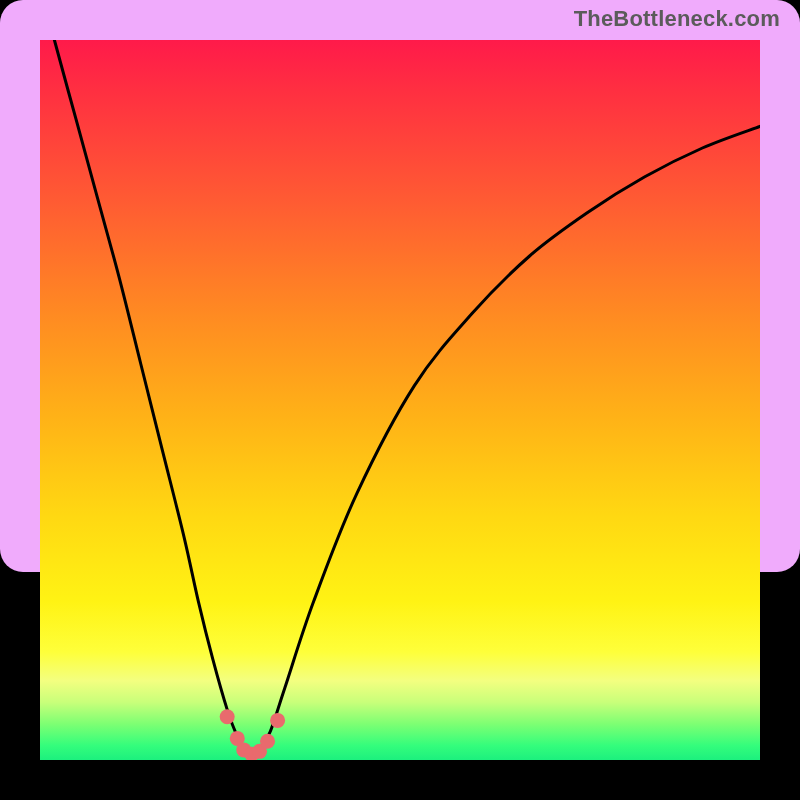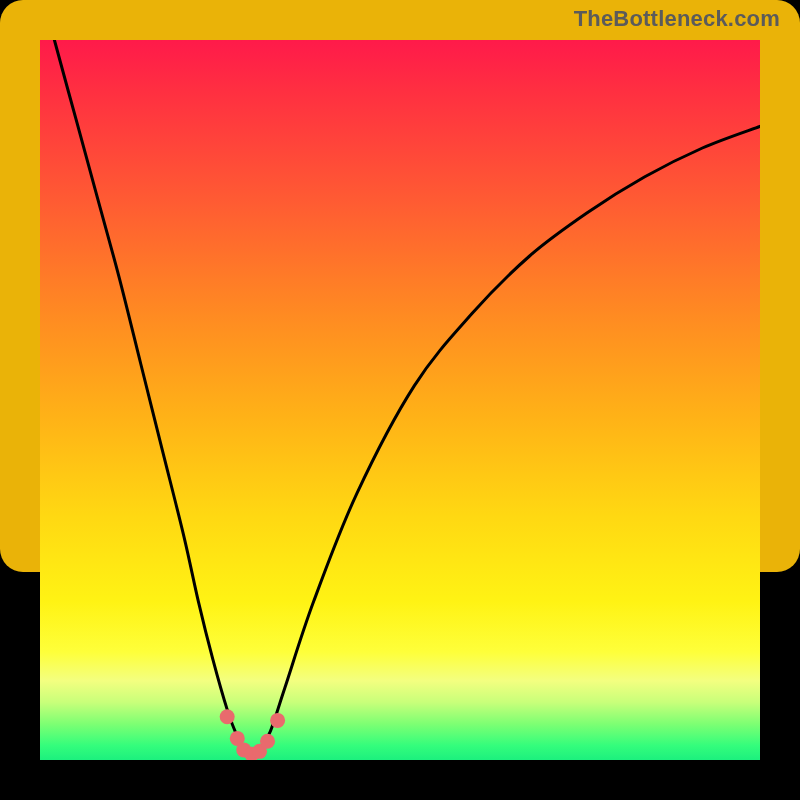--- a/index.html
+++ b/index.html
@@ -9,21 +9,21 @@
     height: 800px;
     background: #000000;
     overflow: hidden;
   }
   .frame {
     position: absolute;
     left: 0;
     top: 0;
     width: 800px;
     height: 572px;
-    background: #eab308;
+    background: #f0abfc;
     border-radius: 23px;
   }
   .plot-area {
     position: absolute;
     left: 40px;
     top: 40px;
     width: 720px;
     height: 720px;
     overflow: hidden;
   }

